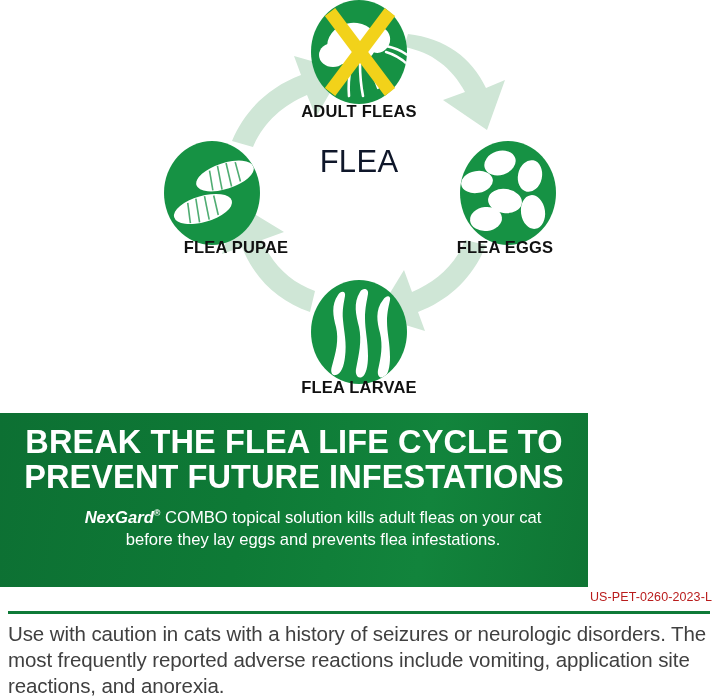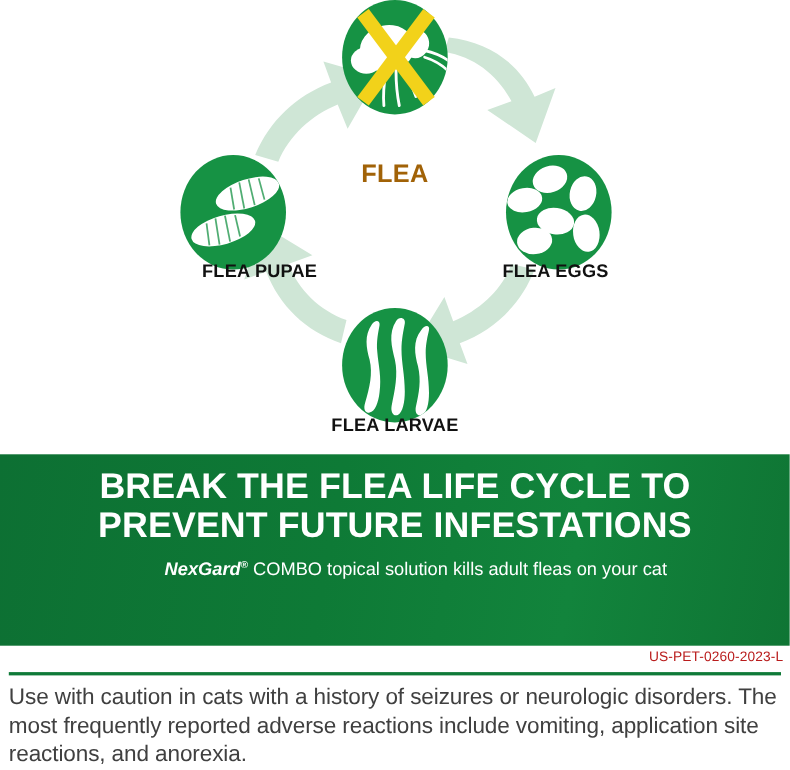--- a/index.html
+++ b/index.html
@@ -29,31 +29,31 @@
   #label-adult { left:359px; top:102px; }
   #label-eggs  { left:505px; top:238px; }
   #label-pupae { left:212px; top:238px;padding-left:48px; }
   #label-larvae{ left:359px; top:378px; }
 
   .center-title {
     position:absolute;
     left:359px; top:144px;
     transform:translateX(-50%);
     text-align:center;
-    color:#a16207;
-    font-weight:bold;
-    font-size:23px;
+    color:#0f172a;
+    font-weight:normal;
+    font-size:31px;
     line-height:1.13;
     letter-spacing:.3px;
     white-space:nowrap;
   }
 
   
   .banner {
-    position:absolute; left:0; top:413px; width:718px; height:174px;
+    position:absolute; left:0; top:413px; width:588px; height:174px;
     background:linear-gradient(100deg,#0d7033 0%,#0e7a36 42%,#12843c 72%,#0f7534 100%);
     color:#ffffff;
     padding-top:12px;
   }
   .banner-headline {
     text-align:center;
     font-weight:bold;
     font-size:32.5px;
     line-height:1.08;
     letter-spacing:.1px;
@@ -187,32 +187,34 @@
           <path d="M360 292 C 353 303 356 315 359 327 C 362 341 359 354 356 369 C 355 375 358 379 362 377 C 366 375 368 366 368 356 C 368 341 365 330 365 318 C 365 308 367 300 368 294 C 369 289 363 287 360 292 Z"></path>
           <path d="M383 300 C 375 310 377 322 380 333 C 383 346 381 357 378 370 C 377 376 380 379 384 377 C 388 375 390 367 390 357 C 390 343 387 333 387 321 C 387 312 389 305 390 300 C 391 295 386 295 383 300 Z"></path>
         </g>
       </g>
     </svg>
 
     <div class="center-title">
       <div>FLEA</div>
     </div>
 
+    <div class="cycle-label" id="label-adult">ADULT FLEAS</div>
     <div class="cycle-label" id="label-eggs">FLEA EGGS</div>
     <div class="cycle-label" id="label-larvae">FLEA LARVAE</div>
     <div class="cycle-label" id="label-pupae">FLEA PUPAE</div>
   </div>
 
   <div class="banner">
     <div class="banner-headline">
       <div>BREAK THE FLEA LIFE CYCLE TO</div>
       <div>PREVENT FUTURE INFESTATIONS</div>
     </div>
     <div class="banner-sub">
       <div><span class="brand"><span>NexGard</span><sup>®</sup></span><span> COMBO topical solution kills adult fleas on your cat</span></div>
+      <div>before they lay eggs and prevents flea infestations.</div>
     </div>
   </div>
 
   <div class="doc-code">US-PET-0260-2023-L</div>
   <div class="rule"></div>
   <div class="footer-text">Use with caution in cats with a history of seizures or neurologic disorders. The most frequently reported adverse reactions include vomiting, application site reactions, and anorexia.</div>
 
 </div>
 
 </body></html>

